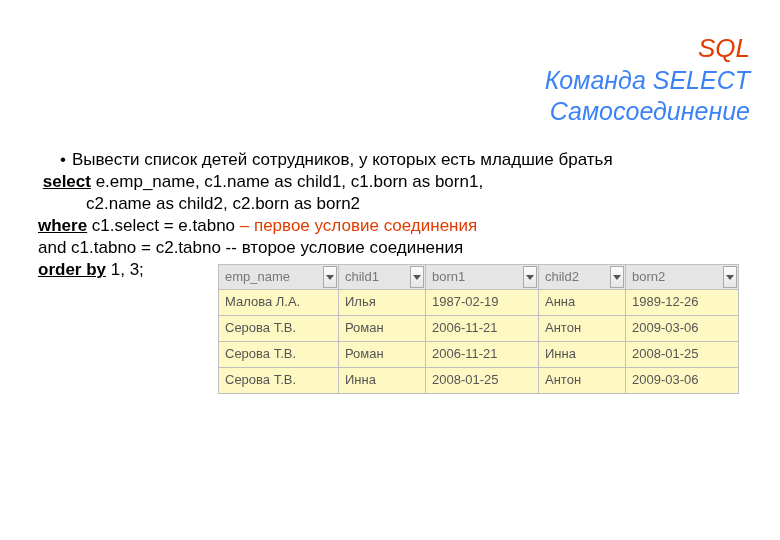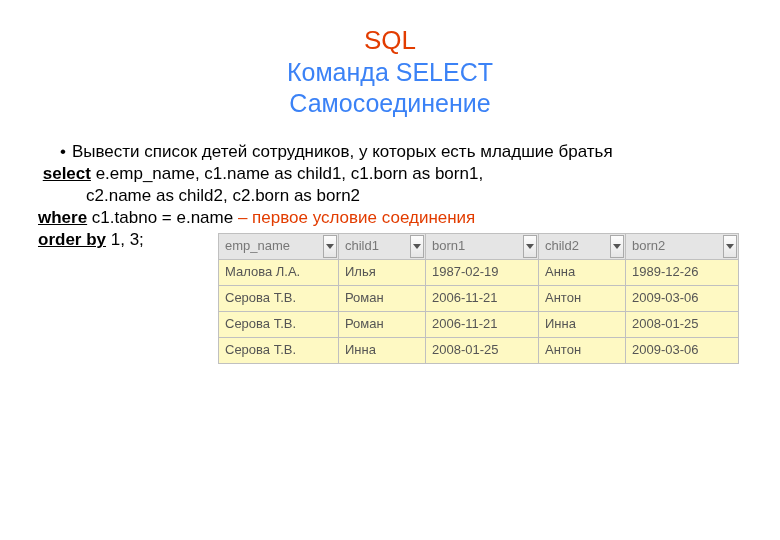--- a/index.html
+++ b/index.html
@@ -12,23 +12,24 @@
     color: #000;
   }
   .slide {
     box-sizing: border-box;
     width: 780px;
     height: 540px;
     padding: 20px 30px 30px 30px;
     position: relative;
   }
   .title-block {
-    text-align: center;
+    text-align: right;
     margin-bottom: 22px;
-    margin-top: 4px;
+    margin-top: 12px;
+    font-style: italic;
   }
   .title-main {
     font-size: 26px;
     color: #e23c00;
     font-weight: 400;
     line-height: 1.25;
     margin: 0;
   }
   .title-sub {
     font-size: 25px;
@@ -116,22 +117,23 @@
 
     <div class="bullet-line">
       <span class="bullet-dot">•</span><span>Вывести список детей сотрудников, у которых есть младшие братья</span>
     </div>
 
     <div class="code-line indent1">
       &nbsp;<span class="kw">select</span><span> e.emp_name, c1.name as child1, c1.born as born1,</span>
     </div>
     <div class="code-line indent2">c2.name as  child2, c2.born as born2</div>
     <div class="code-line indent1">
-      <span class="kw">where</span><span> c1.tabno = e.name </span><span class="cmt">– первое условие соединения</span>
-    </div>
+      <span class="kw">where</span><span> c1.select = e.tabno </span><span class="cmt">– первое условие соединения</span>
+    </div>
+    <div class="code-line indent1">  and c1.tabno = c2.tabno -- второе условие соединения</div>
     <div class="code-line indent1">
       <span class="kw">order by</span><span> 1, 3;</span>
     </div>
 
     <div class="table-wrap" style="margin-top:-18px;">
       <table class="data">
         <thead>
           <tr>
             <th class="col-emp"><span>emp_name</span><span class="drop">
                   <svg width="8" height="5">

